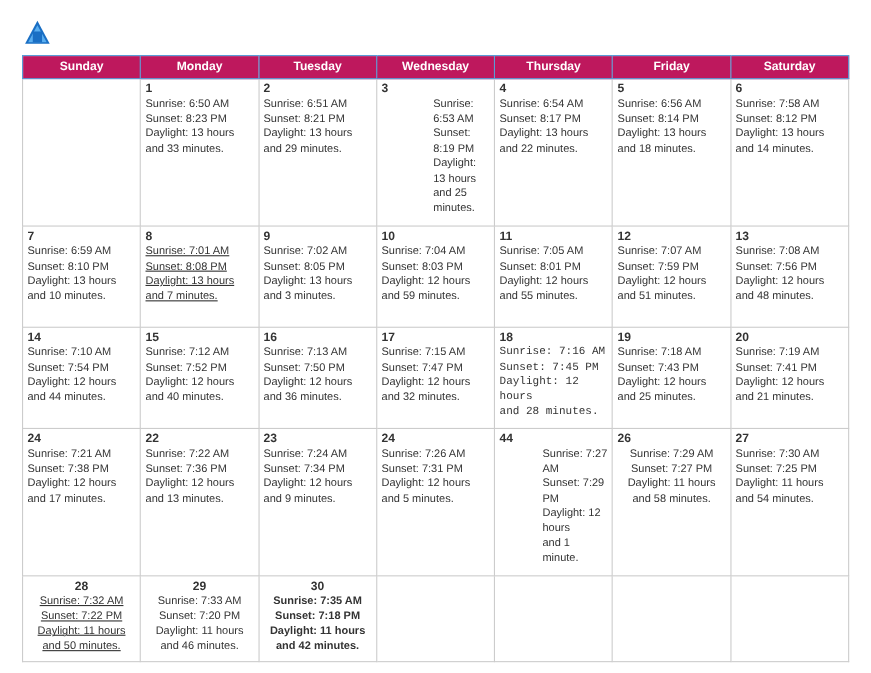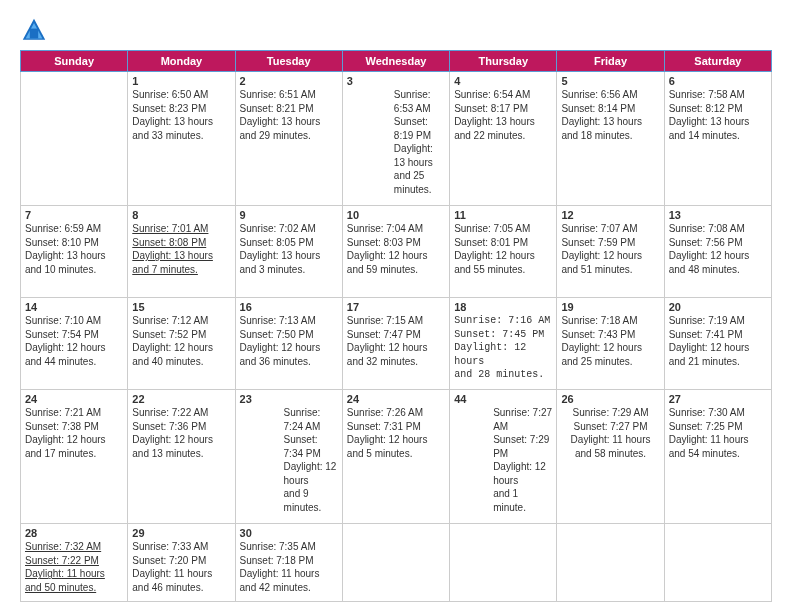--- a/index.html
+++ b/index.html
@@ -93,20 +93,21 @@
     .cell-info {
       font-size: 10px;
       color: #333;
       line-height: 1.35;
     }
     .empty-cell {
       background: #fff;
     }
     .last-row td {
       height: 72px;
+      text-align: center;
     }
   </style>
 </head>
 <body>
 
 <div class="page">
   <div class="header">
     <div class="logo">
       <svg class="logo-icon" viewBox="0 0 40 40" xmlns="http://www.w3.org/2000/svg">
         <polygon points="20,4 36,34 4,34" fill="#1a6fc4"></polygon>
@@ -294,21 +295,21 @@
           </td>
           <td>
             <span class="cell-day">22</span>
             <div class="cell-info" style="white-space: pre-line;">Sunrise: 7:22 AM
 Sunset: 7:36 PM
 Daylight: 12 hours
 and 13 minutes.</div>
           </td>
           <td>
             <span class="cell-day">23</span>
-            <div class="cell-info" style="white-space: pre-line; margin-left: 44px;">Sunrise: 7:24 AM
+            <div class="cell-info" style="white-space: pre-line;">Sunrise: 7:24 AM
 Sunset: 7:34 PM
 Daylight: 12 hours
 and 9 minutes.</div>
           </td>
           <td>
             <span class="cell-day">24</span>
             <div class="cell-info" style="white-space: pre-line;">Sunrise: 7:26 AM
 Sunset: 7:31 PM
 Daylight: 12 hours
 and 5 minutes.</div>
@@ -345,21 +346,21 @@
           </td>
           <td>
             <span class="cell-day">29</span>
             <div class="cell-info" style="white-space: pre-line;">Sunrise: 7:33 AM
 Sunset: 7:20 PM
 Daylight: 11 hours
 and 46 minutes.</div>
           </td>
           <td>
             <span class="cell-day">30</span>
-            <div class="cell-info" style="white-space: pre-line;">Sunrise: 7:35 AM
+            <div class="cell-info" style="white-space: pre-line; font-weight: bold;">Sunrise: 7:35 AM
 Sunset: 7:18 PM
 Daylight: 11 hours
 and 42 minutes.</div>
           </td>
           <td class="empty-cell"></td>
           <td class="empty-cell"></td>
           <td class="empty-cell"></td>
           <td class="empty-cell"></td>
         </tr>
       </tbody>

